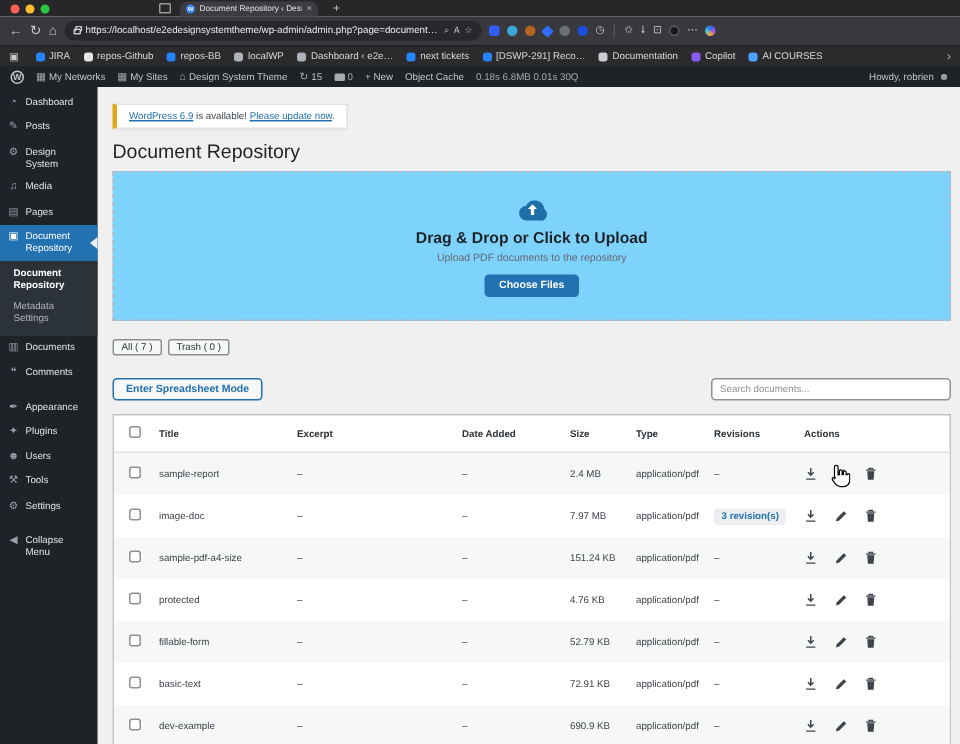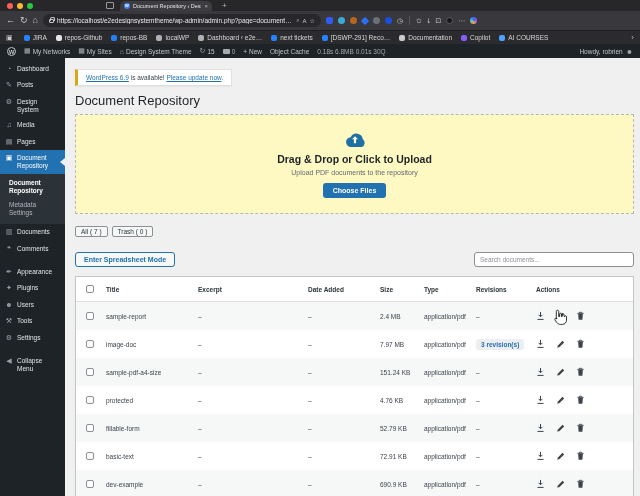--- a/index.html
+++ b/index.html
@@ -66,21 +66,21 @@
   .submenu { background:#2c3338; padding:2px 0 4px 0; }
   .sub-item { padding:3px 6px 3px 9px; color:#b0b5bb; line-height:1.25; }
   .sub-item.current { color:#fff; font-weight:bold; }
   .sb-spacer { height:7px; }
   
   .content { flex:1; padding:8px 6px 0 10px; overflow:hidden; }
   .notice { display:inline-block; background:#fff; border:1px solid #e0e0e0; border-left:3px solid #dba617;
             padding:4px 8px; font-size:6.5px; color:#3c434a; box-shadow:0 1px 1px rgba(0,0,0,.04); }
   .notice a { color:#2271b1; text-decoration:underline; }
   .page-title { font-size:13px; font-weight:400; color:#1d2327; margin:7px 0 6px; }
-  .upload-card { border:1px dashed #b4b8bd; background:#fef9c3; height:100px; display:flex;
+  .upload-card { border:1px dashed #b4b8bd; background:#7dd3fc; height:100px; display:flex;
                  flex-direction:column; align-items:center; justify-content:center; gap:4px; }
   .upload-head { font-size:10.5px; font-weight:bold; color:#1d2327; }
   .upload-sub { font-size:7px; color:#646970; }
   .btn-primary { background:#2271b1; color:#fff; border:none; border-radius:3px; font-size:7px;
                  font-weight:bold; padding:4px 10px; margin-top:3px; font-family:inherit; }
   .filters { margin-top:12px; display:flex; gap:4px; }
   .btn-small { background:#f6f7f7; border:1px solid #8c8f94; border-radius:2px; font-size:6.5px;
                color:#2c3338; padding:1px 5px; font-family:inherit; }
   .tools-row { margin-top:15px; display:flex; justify-content:space-between; align-items:center; }
   .btn-outline { background:#f6f7f7; border:1px solid #2271b1; color:#2271b1; border-radius:3px;

